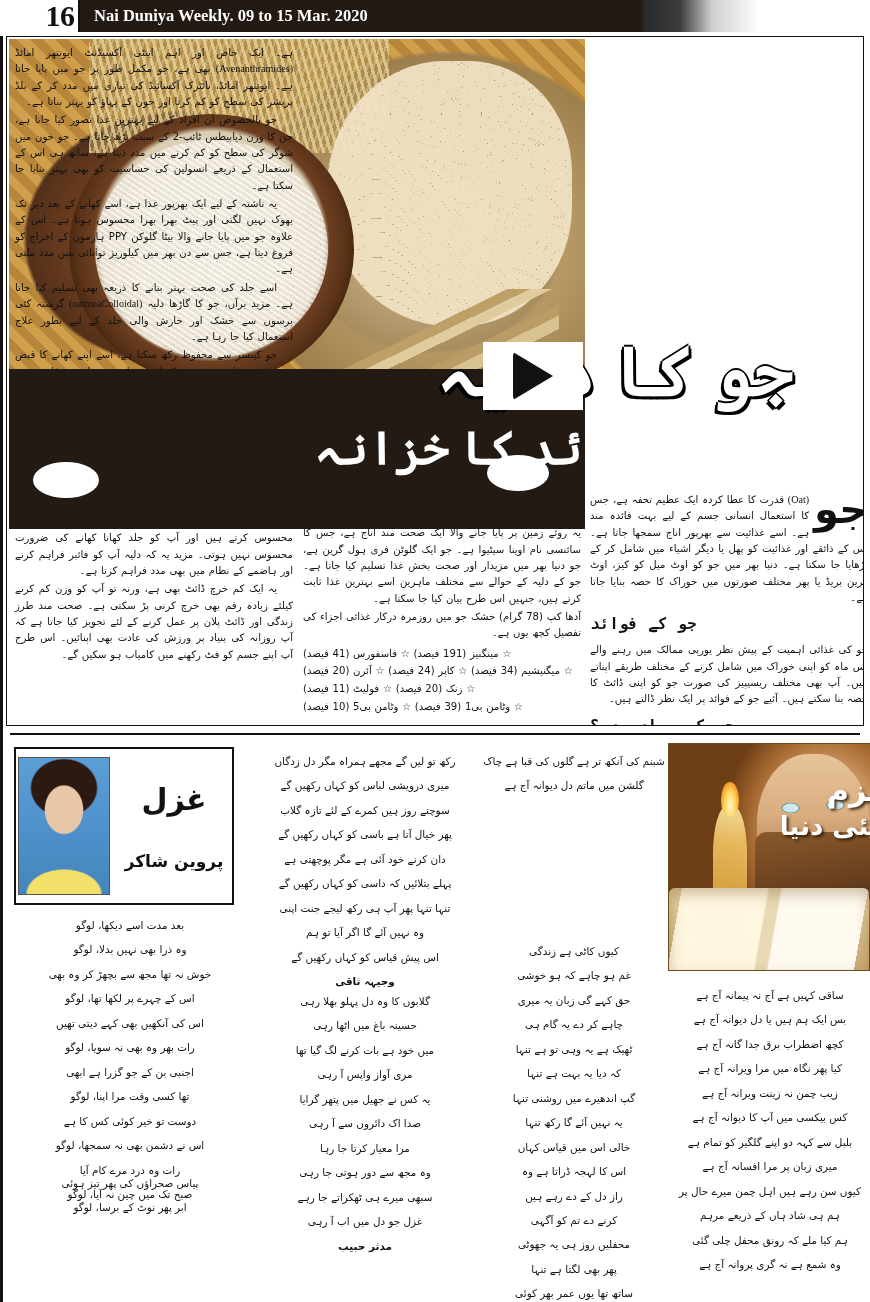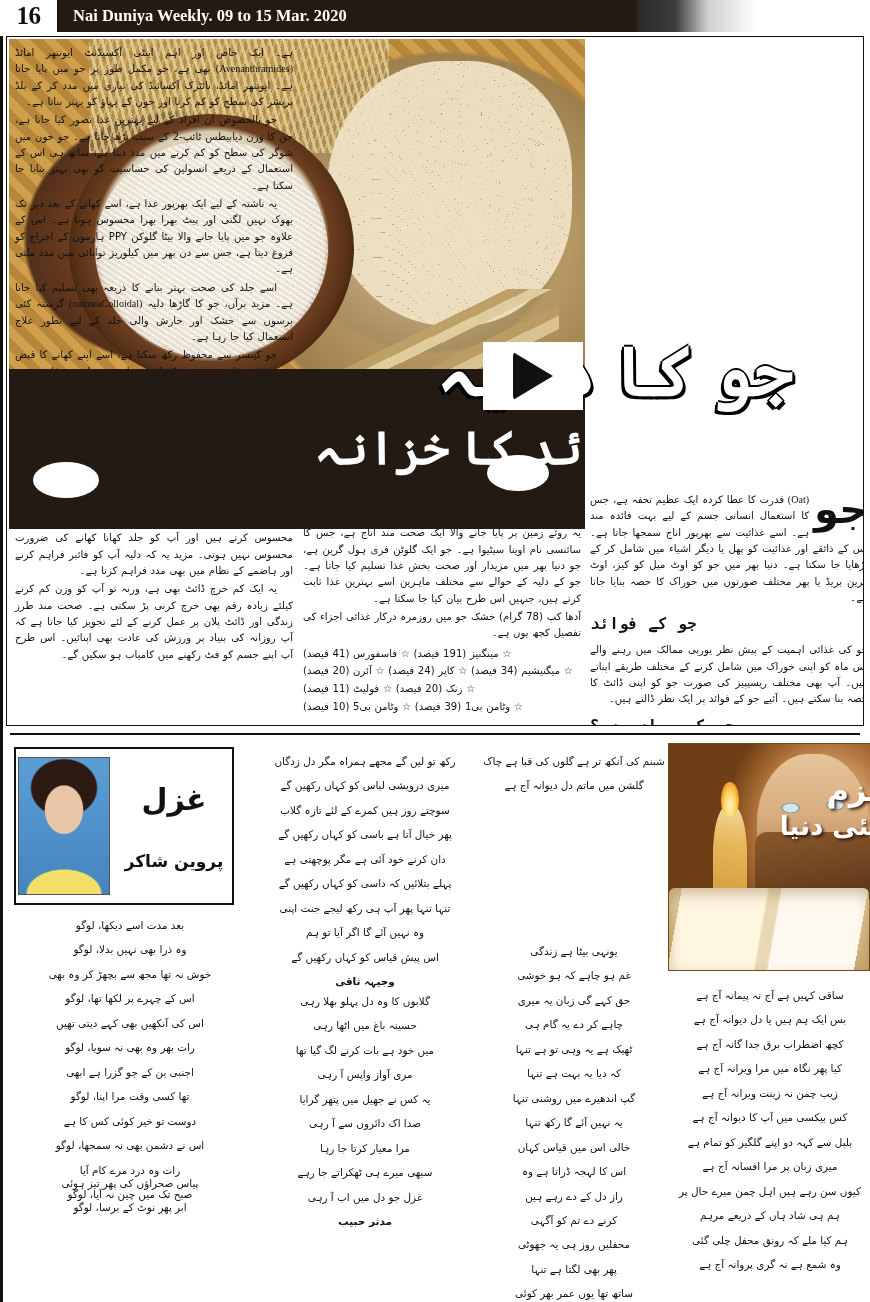--- a/index.html
+++ b/index.html
@@ -18,29 +18,30 @@
   
   .masthead {
     height: 32px;
     display: flex;
     align-items: stretch;
     direction: ltr;
     background: #ffffff;
     position: relative;
   }
   .page-num {
-    width: 59px;
+    width: 38px;
     background: #ffffff;
     color: #111;
     font-family: "Liberation Serif", serif;
     font-weight: bold;
-    font-size: 25px;
+    font-size: 30px;
     display: flex; align-items: center; justify-content: center;
     border-right: 2px solid #111;
     letter-spacing: -0.5px;
+    margin-left: 42px;
   }
   .masthead-bar {
     flex: 1;
     background: #231a14;
     display: flex;
     align-items: center;
     position: relative;
     overflow: hidden;
   }
   .masthead-bar::after {
@@ -533,21 +534,21 @@
     <span class="v">ہم کیا ملے کہ رونق محفل چلی گئی</span>
     <span class="v">وہ شمع ہے نہ گری پروانہ آج ہے</span>
   </div>
 
   <div class="verse-col vc-mid">
     <span class="v">شبنم کی آنکھ تر ہے گلوں کی قبا ہے چاک</span>
     <span class="v">گلشن میں ماتم دل دیوانہ آج ہے</span>
   </div>
 
   <div class="verse-col vc-mid2">
-    <span class="v">یونہی بیٹا ہے زندگی</span>
+    <span class="v">کیوں کاٹی ہے زندگی</span>
     <span class="v">غم ہو چاہے کہ ہو خوشی</span>
     <span class="v">حق کہے گی زبان یہ میری</span>
     <span class="v">چاہے کر دے یہ گام ہی</span>
     <span class="v">ٹھیک ہے یہ وہی تو ہے تنہا</span>
     <span class="v">کہ دیا یہ بہت ہے تنہا</span>
     <span class="v">گپ اندھیرے میں روشنی تنہا</span>
     <span class="v">یہ نہیں آئے گا رکھ تنہا</span>
     <span class="v">خالی اس میں قیاس کہاں</span>
     <span class="v">اس کا لہجہ ڈراتا ہے وہ</span>
     <span class="v">راز دل کے دے رہے ہیں</span>
@@ -572,20 +573,21 @@
   </div>
 
   <div class="verse-col vc-c4">
     <span class="v">گلابوں کا وہ دل پہلو بھلا رہی</span>
     <span class="v">حسینہ باغ میں اٹھا رہی</span>
     <span class="v">میں خود ہے بات کرنے لگ گیا تھا</span>
     <span class="v">مری آواز واپس آ رہی</span>
     <span class="v">یہ کس نے جھیل میں پتھر گرایا</span>
     <span class="v">صدا اک دائروں سے آ رہی</span>
     <span class="v">مرا معیار کرتا جا رہا</span>
+    <span class="v">وہ مجھ سے دور ہوتی جا رہی</span>
     <span class="v">سبھی میرے ہی ٹھکراتے جا رہے</span>
     <span class="v">غزل جو دل میں اب آ رہی</span>
     <span class="v poet-sig">مدثر حبیب</span>
   </div>
 
   <div class="verse-col vc-l1">
     <span class="v">بعد مدت اسے دیکھا، لوگو</span>
     <span class="v">وہ ذرا بھی نہیں بدلا، لوگو</span>
     <span class="v">خوش نہ تھا مجھ سے بچھڑ کر وہ بھی</span>
     <span class="v">اس کے چہرے پر لکھا تھا، لوگو</span>

